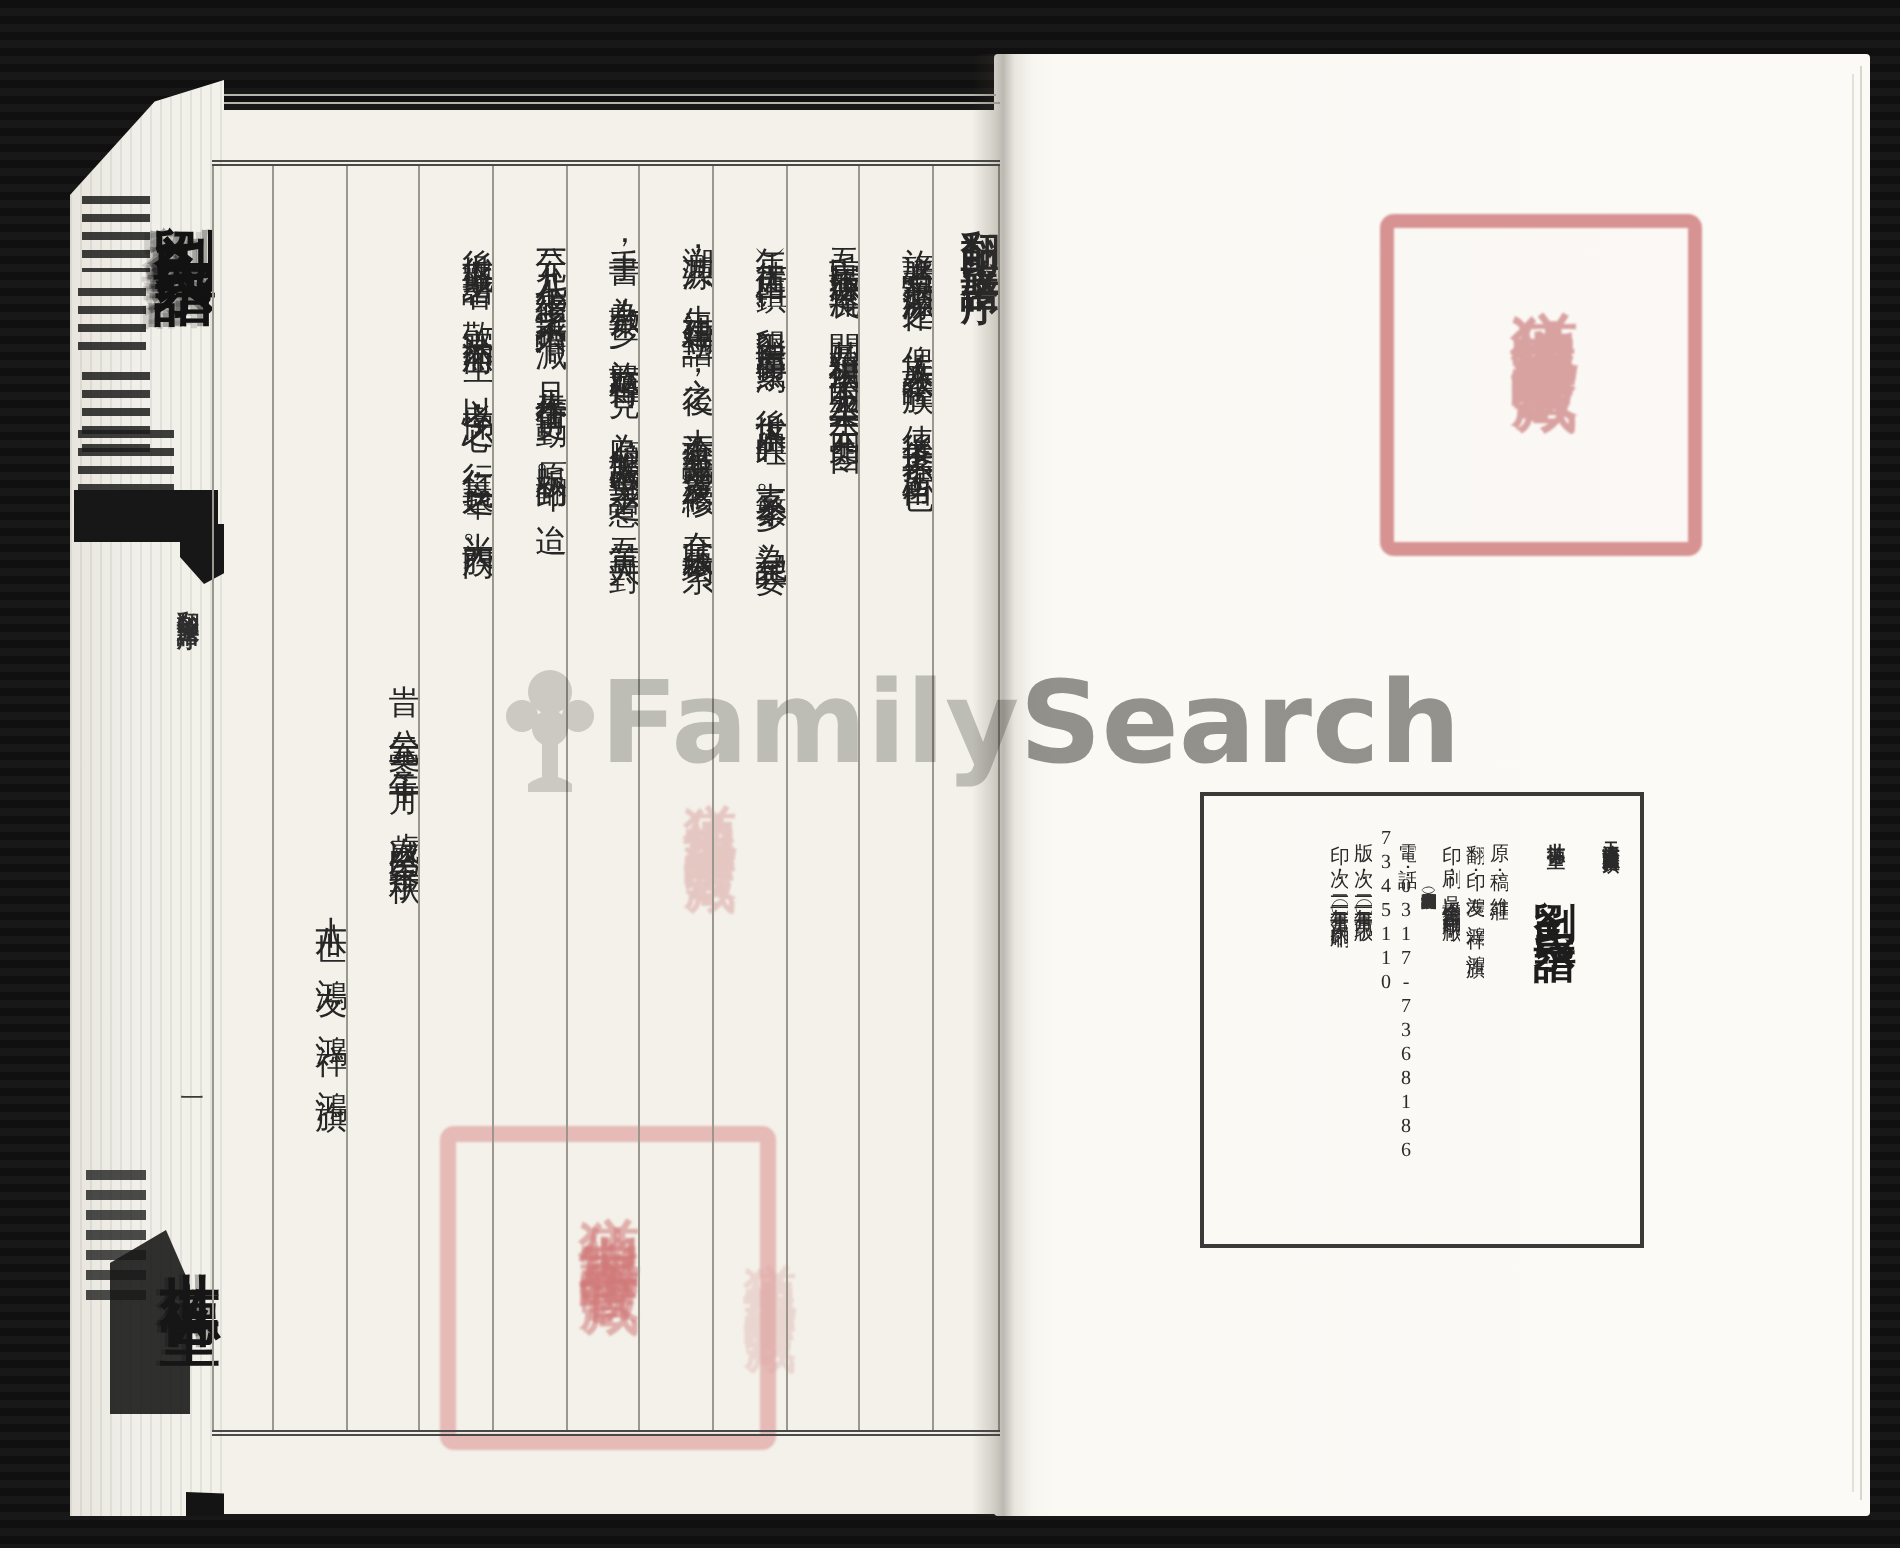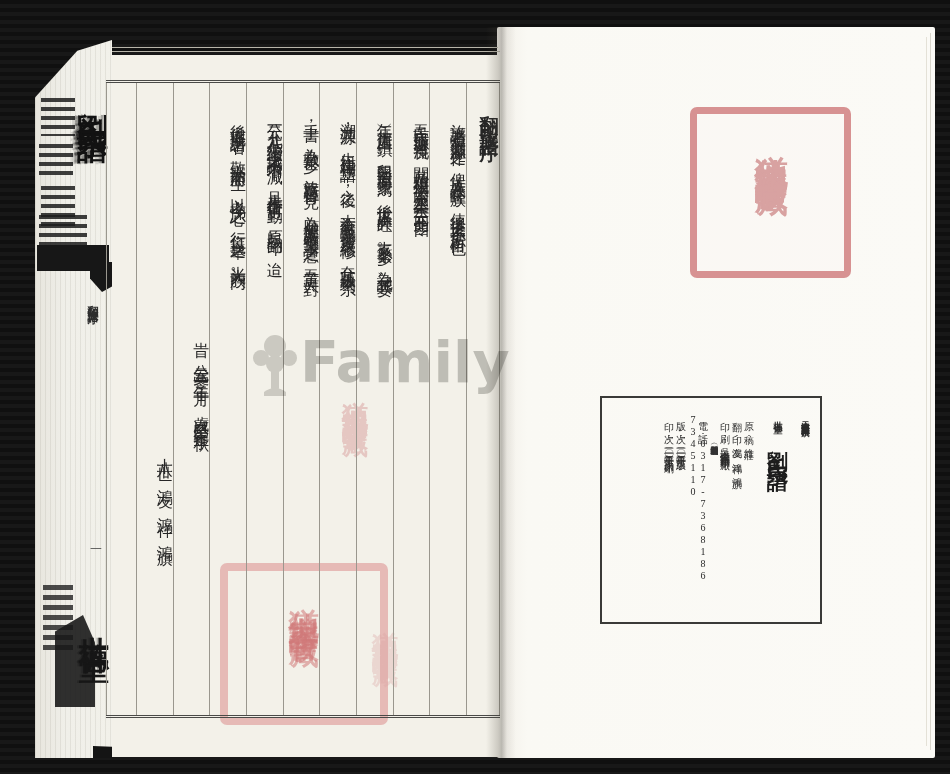--- a/index.html
+++ b/index.html
@@ -223,15 +223,16 @@
       <g fill="#7d7d78">
         <circle cx="25" cy="14" r="11"></circle>
         <circle cx="11" cy="26" r="8"></circle>
         <circle cx="39" cy="26" r="8"></circle>
         <circle cx="25" cy="32" r="9"></circle>
         <rect x="21" y="36" width="8" height="22" rx="2"></rect>
         <path d="M14 60 Q25 52 36 60 L36 64 L14 64 Z"></path>
       </g>
     </svg>
     <span class="wm-family">Family</span>
+    <span class="wm-search">Search</span>
   </div>
 
 </div>
 
 </body></html>

